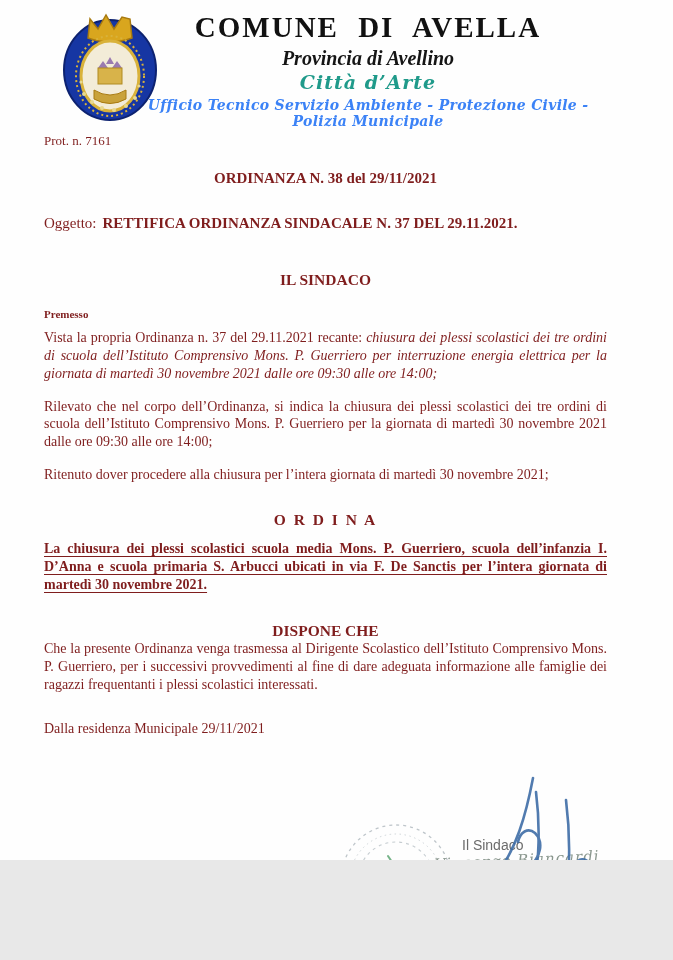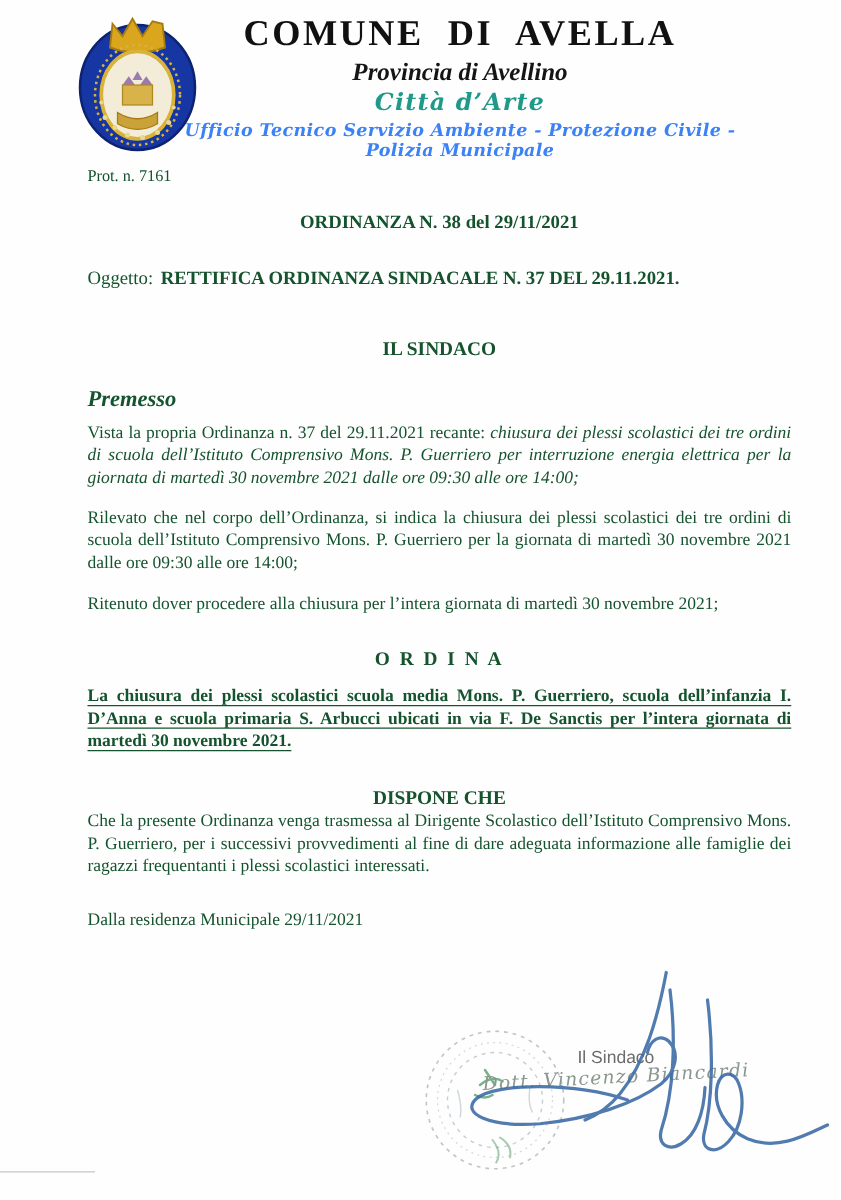--- a/index.html
+++ b/index.html
@@ -1,18 +1,18 @@
 <!DOCTYPE html>
 <html><head>
 <meta charset="utf-8">
 <style>
   html,body{margin:0;padding:0;background:#e8e8e8;}
   .page{
     position:relative;
-    width:673px;height:960px;
+    width:673px;height:860px;
     margin:0 auto;
     background:#fefefe;
     overflow:hidden;
     font-family:"Liberation Serif", serif;
     color:#222;
   }
   
   .crest{position:absolute;left:54px;top:6px;width:112px;height:118px;}
   .titles{position:absolute;left:118px;top:12px;width:500px;text-align:center;}
   .title-main{
@@ -27,31 +27,31 @@
     font-size:19px;font-weight:bold;font-style:italic;
     color:#1f9a8a;letter-spacing:1px;margin-top:1px;
   }
   .title-offices{
     font-family:"DejaVu Serif", serif;
     font-size:14px;font-weight:bold;font-style:italic;
     color:#3b82f6;margin-top:4px;letter-spacing:.3px;
   }
   
   .main{
-    position:absolute;left:70px;top:133px;width:563px;
-    font-size:14px;line-height:1.27;color:#14532d;
+    position:absolute;left:44px;top:133px;width:563px;
+    font-size:14px;line-height:1.27;color:#7f1d1d;
   }
   .prot{font-size:13px;margin:0 0 19px 0;}
   .ord-line{font-size:15px;font-weight:bold;text-align:center;margin:0 0 26px 0;}
   .oggetto{margin:0 0 37px 0;font-size:15px;}
   .oggetto .lbl{margin-right:6px;}
   .oggetto .subj{font-weight:bold;}
   .h-center{font-size:15.5px;font-weight:bold;text-align:center;margin:0;}
   .sindaco{margin-bottom:19px;}
-  .premesso{font-weight:bold;margin:16px 0 7px 0;font-size:18px;font-style:italic;}
+  .premesso{font-weight:bold;margin:16px 0 7px 0;font-size:11px;}
   p.body-par{margin:0 0 15px 0;text-align:justify;}
   .it{font-style:italic;}
   .ritenuto{margin-bottom:26px !important;}
   .ordina-head{letter-spacing:2px;margin-bottom:11px;}
   .ordina-text{
     font-weight:bold;text-decoration:underline;
     text-underline-offset:3px;margin-bottom:27px !important;
   }
   .dispone-head{}
   .closing{margin-top:26px;}

